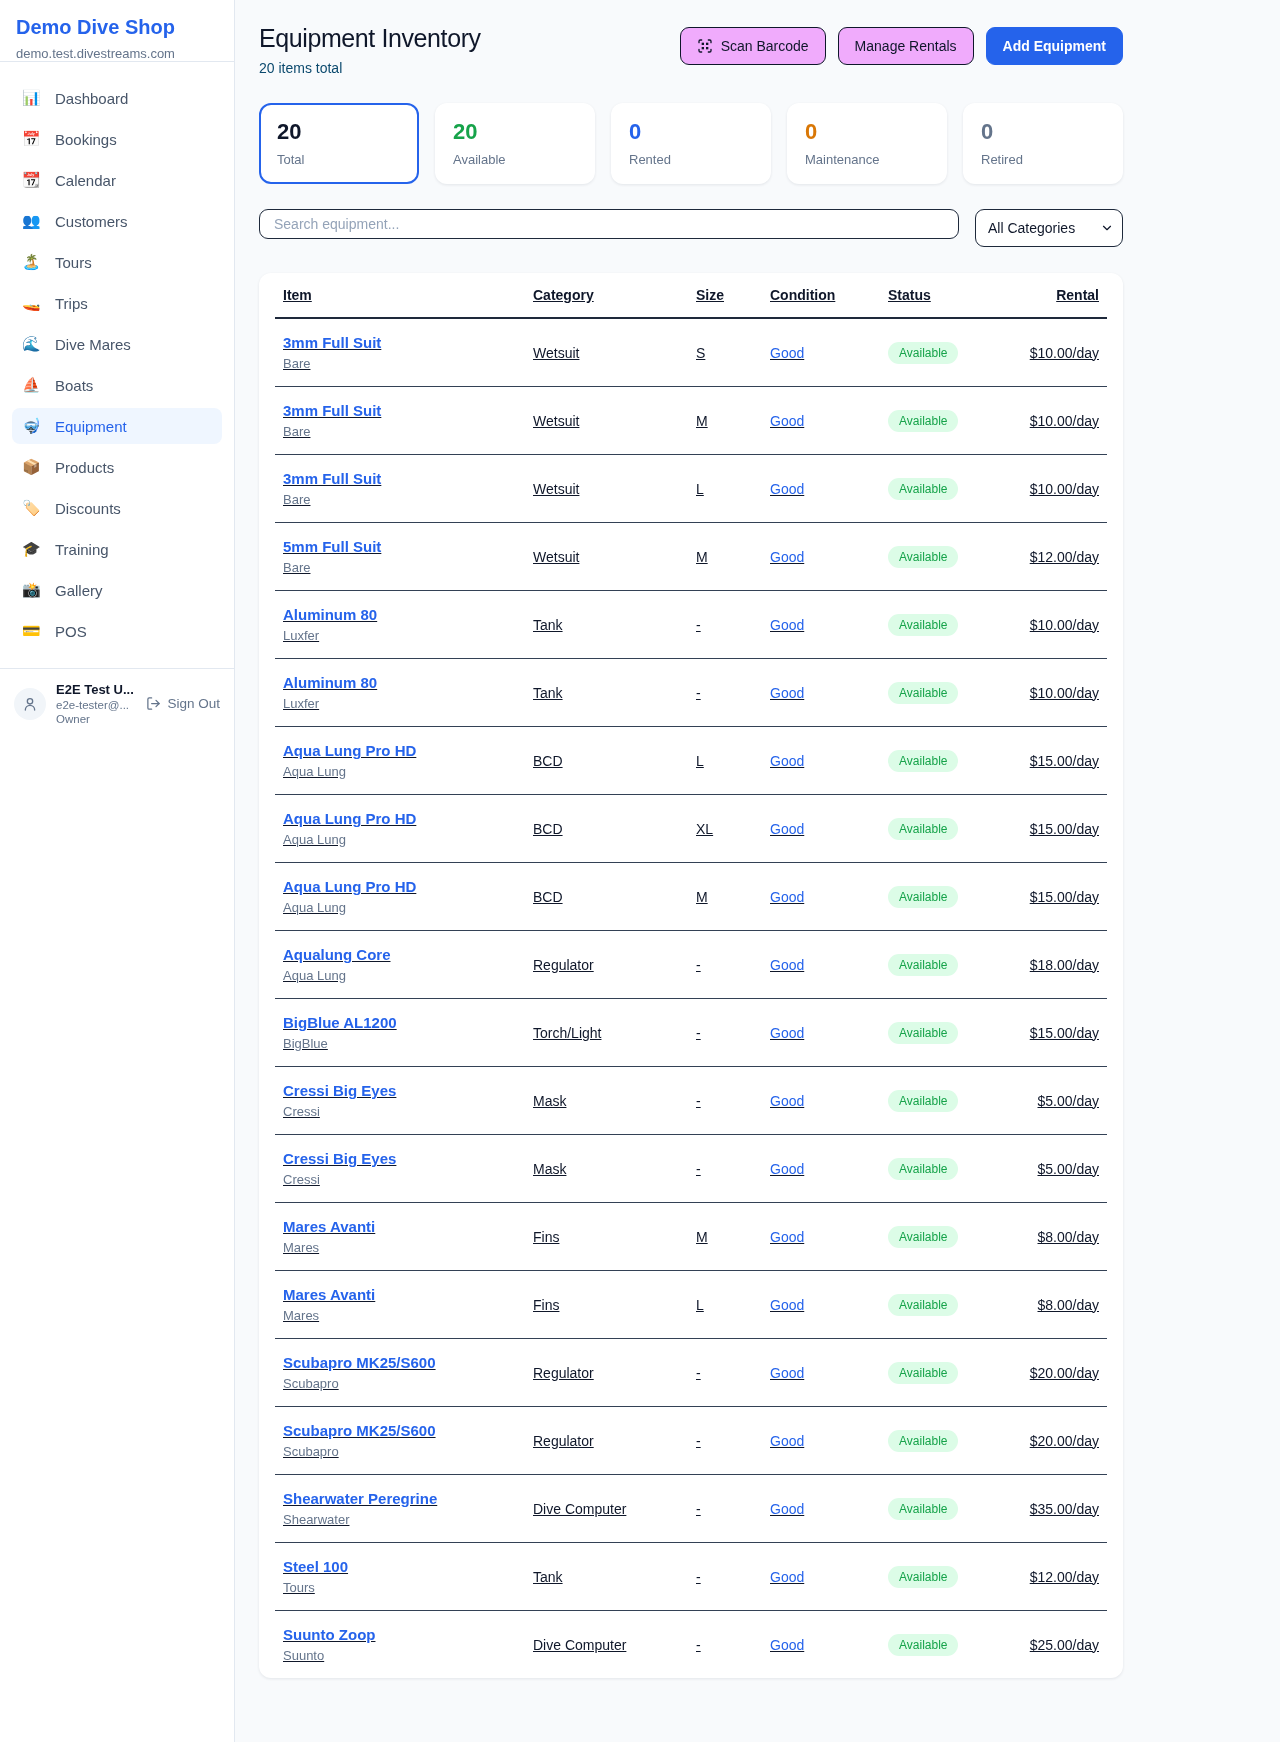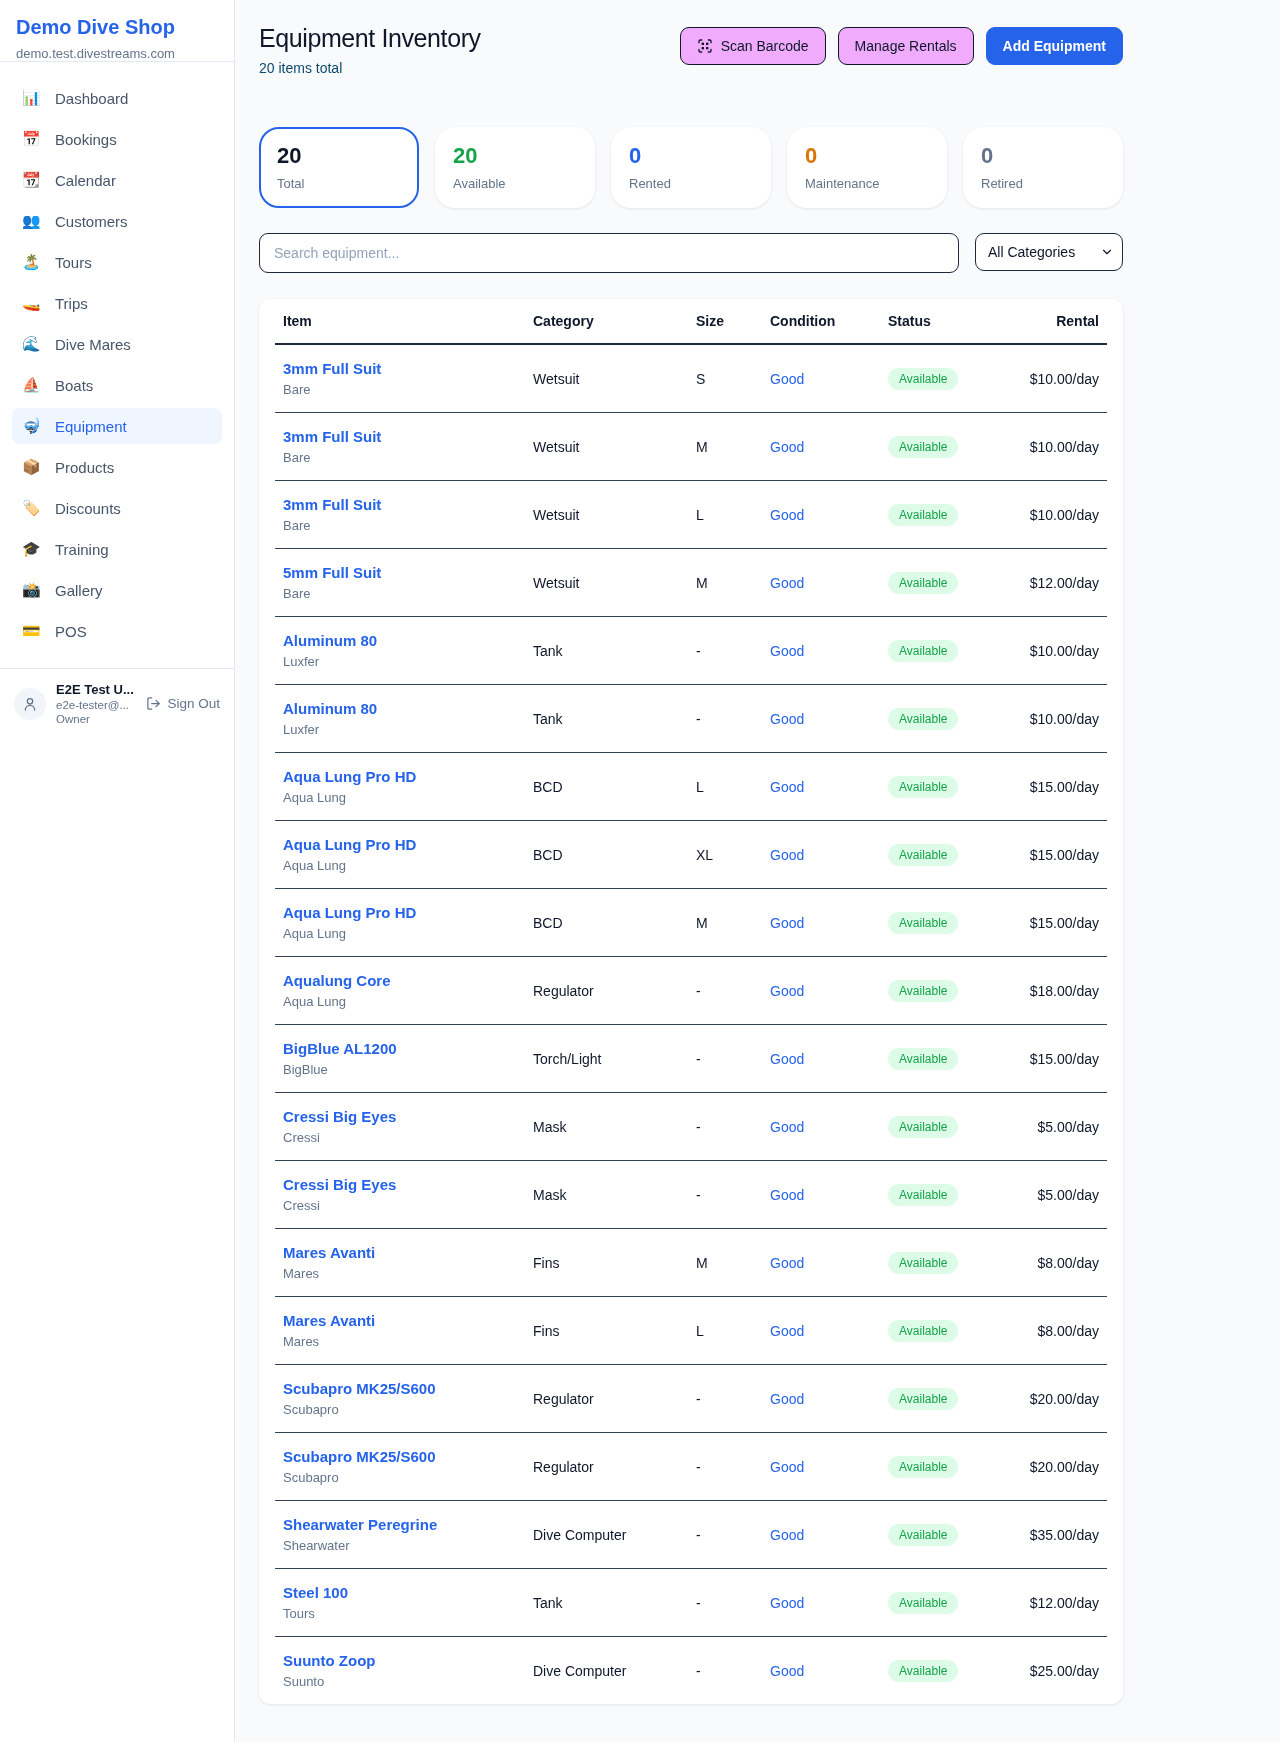--- a/index.html
+++ b/index.html
@@ -29,35 +29,35 @@
   .main { flex:1; padding:24px 0 0 24px; }
   .content { width:864px; }
   .page-header { display:flex; justify-content:space-between; align-items:flex-start; }
   .page-title { font-size:25px; font-weight:normal; letter-spacing:-0.4px; color:#0f172a; }
   .page-subtitle { font-size:14px; color:#0c4a6e; margin-top:7px; }
   .actions { display:flex; gap:12px; padding-top:3px; }
   .btn { height:38px; padding:0 16px; display:flex; align-items:center; gap:8px; font-size:14px; font-weight:500; color:#0f172a; background:#f0abfc; border:1px solid #0f172a; border-radius:9px; cursor:pointer; font-family:inherit; }
   .btn-primary { background:#2563eb; border-color:#2563eb; color:#fff; font-weight:bold; }
   
   .stats { display:flex; gap:16px; margin-top:27px; }
-  .stat-card { flex:1; background:#fff; border-radius:20px; padding:15px 17px 16px; box-shadow:0 1px 3px rgba(15,23,42,.09); cursor:pointer; border:1px solid transparent;margin-top:24px; }
+  .stat-card { flex:1; background:#fff; border-radius:12px; padding:15px 17px 16px; box-shadow:0 1px 3px rgba(15,23,42,.09); cursor:pointer; border:1px solid transparent; }
   .stat-card.selected { border:2px solid #2563eb; box-shadow:none; padding:14px 16px 15px; }
   .stat-value { font-size:22px; font-weight:bold; }
   .v-dark{color:#0f172a} .v-green{color:#16a34a} .v-blue{color:#2563eb} .v-orange{color:#d97706} .v-gray{color:#64748b}
   .stat-label { font-size:13px; color:#64748b; margin-top:7px; }
   
   .filters { display:flex; gap:16px; margin-top:25px; }
-  .search { flex:1; height:40px; border:1px solid #1e293b; border-radius:9px; padding:0 14px; font-size:14px; font-family:inherit; color:#0f172a; background:#fff; outline:none; }
+  .search { flex:1; height:30px; border:1px solid #1e293b; border-radius:9px; padding:0 14px; font-size:14px; font-family:inherit; color:#0f172a; background:#fff; outline:none; }
   .search::placeholder { color:#94a3b8; }
   .select-wrap { position:relative; width:148px; flex:none; }
   .select-wrap select { width:100%; height:38px; border:1px solid #1e293b; border-radius:9px; background:#fff; font-size:14px; font-family:inherit; color:#0f172a; padding:0 26px 0 12px; appearance:none; -webkit-appearance:none; cursor:pointer; }
   .select-chevron { position:absolute; right:9px; top:12px; pointer-events:none; }
   
   .table-card { background:#fff; border-radius:12px; margin-top:26px; padding:0 16px; box-shadow:0 1px 3px rgba(15,23,42,.09); }
-  table { width:100%; border-collapse:collapse; }
+  table { width:100%; border-collapse:collapse;text-decoration:underline; }
   th { text-align:left; font-size:14px; font-weight:bold; color:#0f172a; padding:14px 8px; border-bottom:2px solid #1e293b; }
   td { padding:15px 8px; font-size:14px; color:#0f172a; border-bottom:1px solid #334155; vertical-align:middle; }
   tbody tr:last-child td { border-bottom:none; }
   .col-rental { text-align:right; }
   .item-name { color:#2563eb; font-size:15px; font-weight:bold; cursor:pointer; }
   .item-brand { color:#64748b; font-size:13px; margin-top:5px; }
   .good-link { color:#2563eb; cursor:pointer; }
   .badge { display:inline-block; background:#dcfce7; color:#16a34a; font-size:12px; padding:4px 11px; border-radius:999px; }
   .rental-val { font-weight:500; }
 </style>

